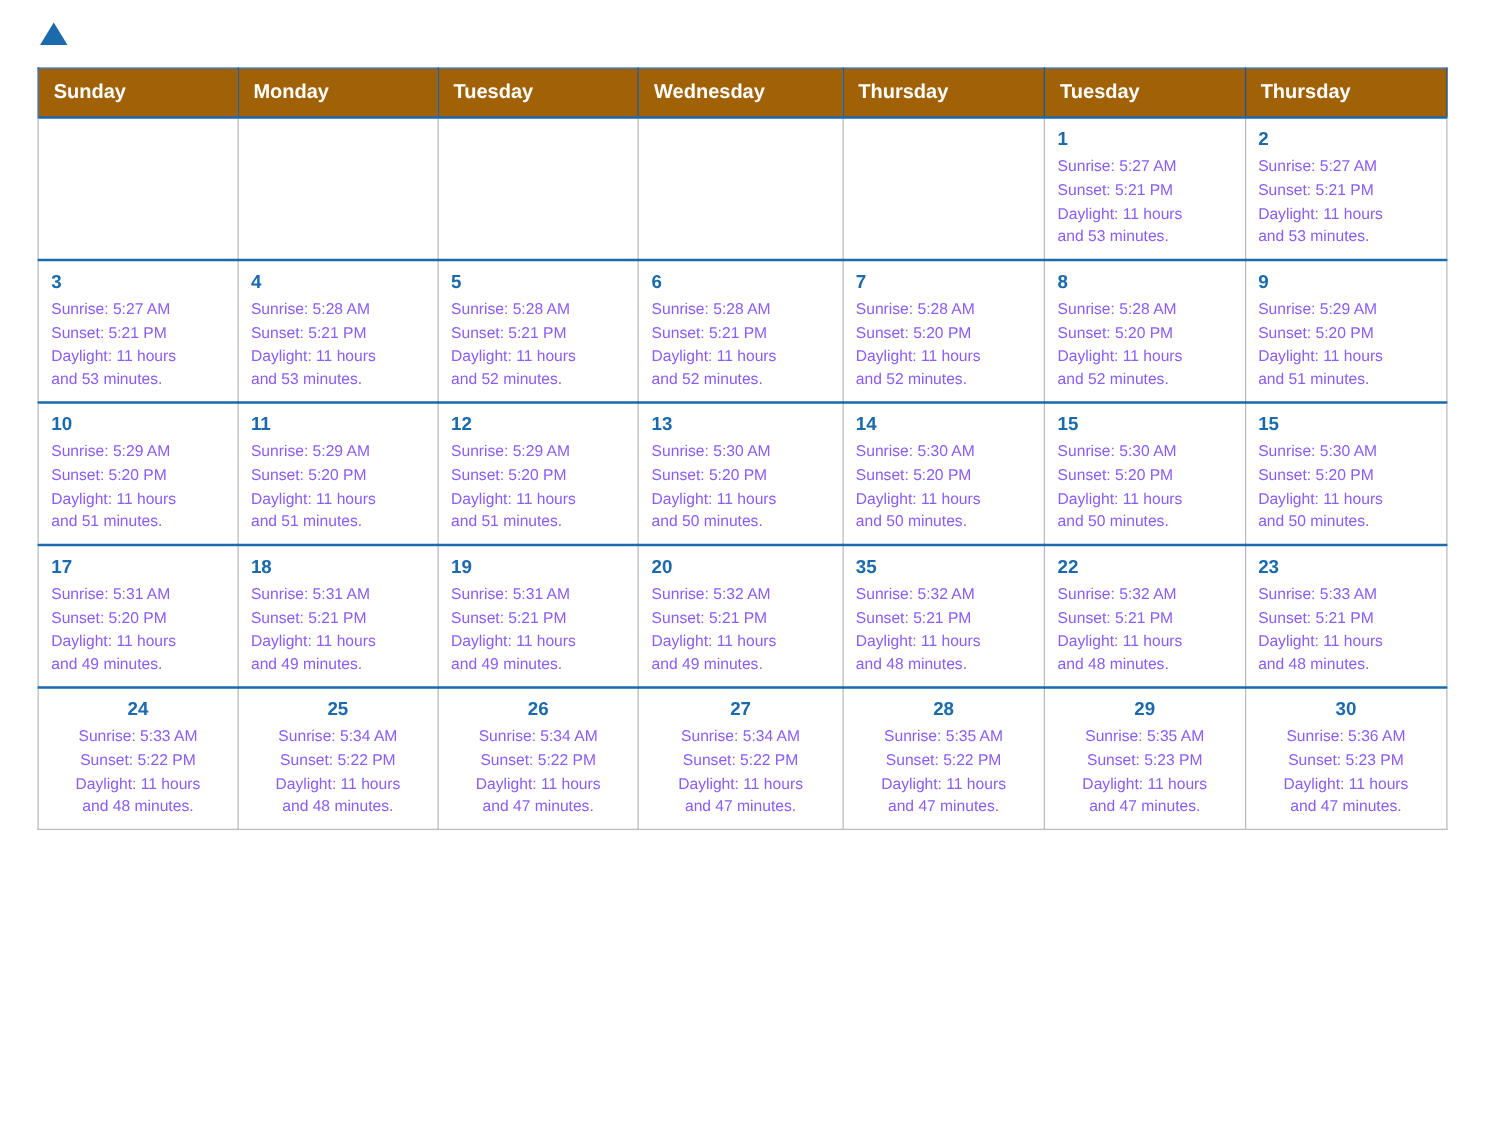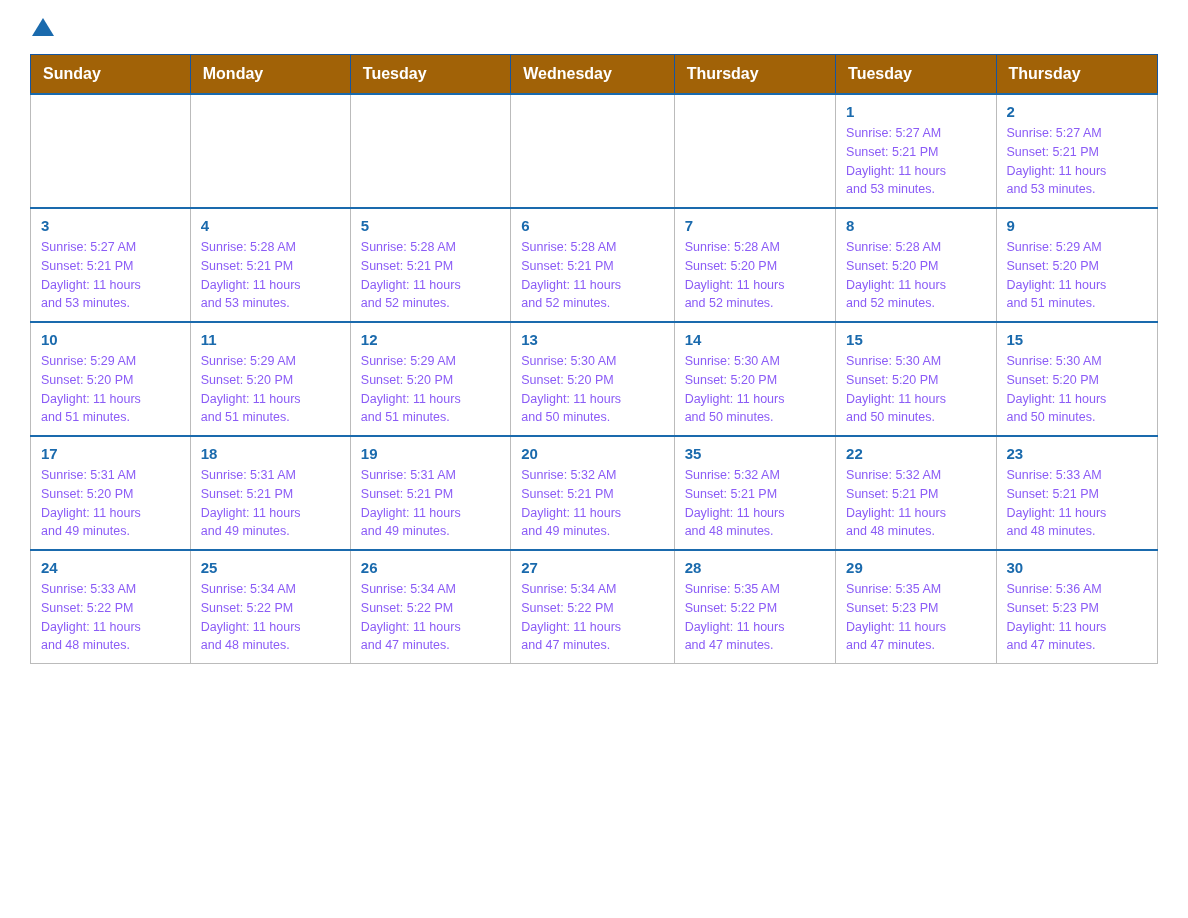--- a/index.html
+++ b/index.html
@@ -81,20 +81,21 @@
       line-height: 1.5;
     }
     .empty-cell {
       background: #fff;
     }
     .calendar tr {
       border-bottom: 2px solid #1a6aad;
     }
     .calendar tbody tr:last-child {
       border-bottom: none;
+      text-align: center;
     }
   </style>
 </head>
 <body>
 
 <div class="header">
   <div class="logo">
     <div style="display:flex; flex-direction:column; align-items:flex-start;">
       <div style="display:flex; align-items:center;">
         <span class="logo-text-general"></span>

